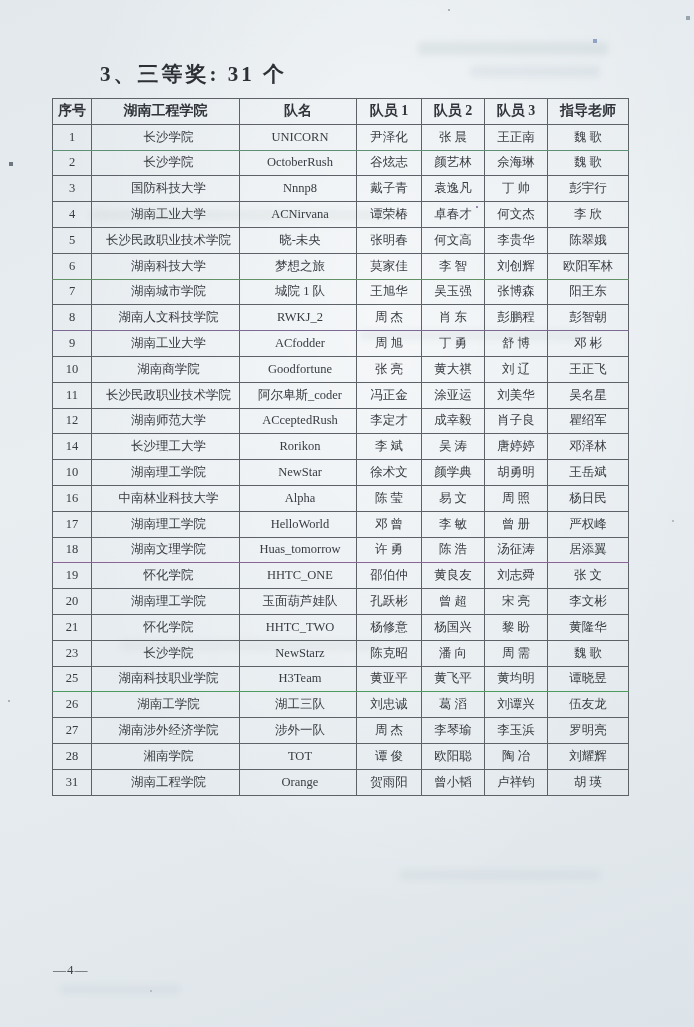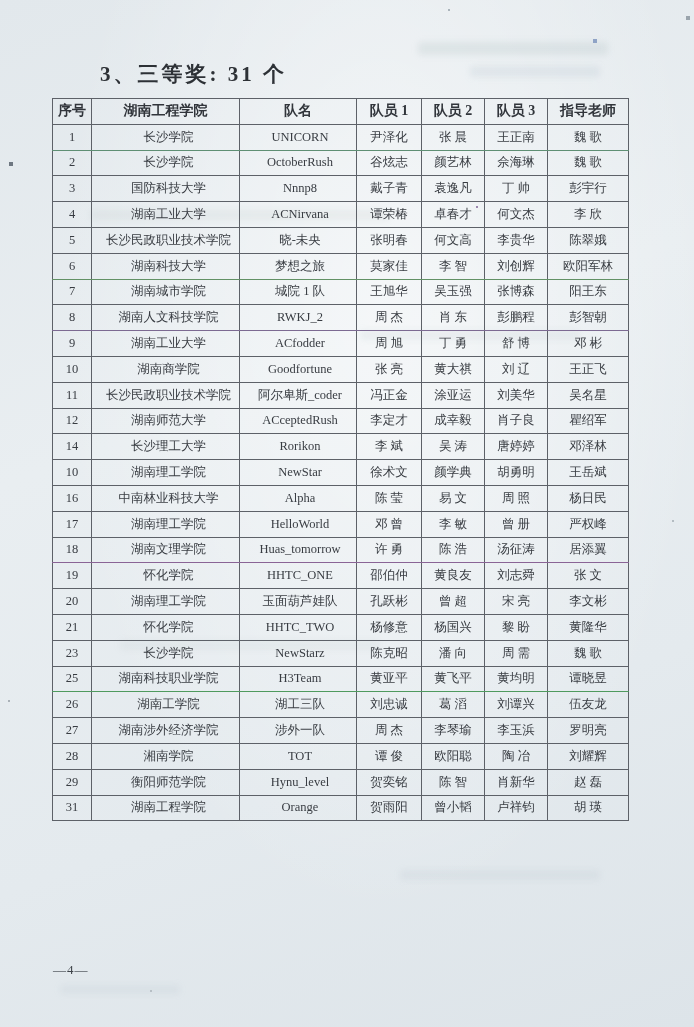--- a/index.html
+++ b/index.html
@@ -342,29 +342,20 @@
         <tr>
           <td>28</td>
           <td>湘南学院</td>
           <td>TOT</td>
           <td>谭 俊</td>
           <td>欧阳聪</td>
           <td>陶 冶</td>
           <td>刘耀辉</td>
         </tr>
         <tr>
-          <td>29</td>
-          <td>衡阳师范学院</td>
-          <td>Hynu_level</td>
-          <td>贺奕铭</td>
-          <td>陈 智</td>
-          <td>肖新华</td>
-          <td>赵 磊</td>
-        </tr>
-        <tr>
           <td>31</td>
           <td>湖南工程学院</td>
           <td>Orange</td>
           <td>贺雨阳</td>
           <td>曾小韬</td>
           <td>卢祥钧</td>
           <td>胡 瑛</td>
         </tr>
       </tbody>
   </table>

